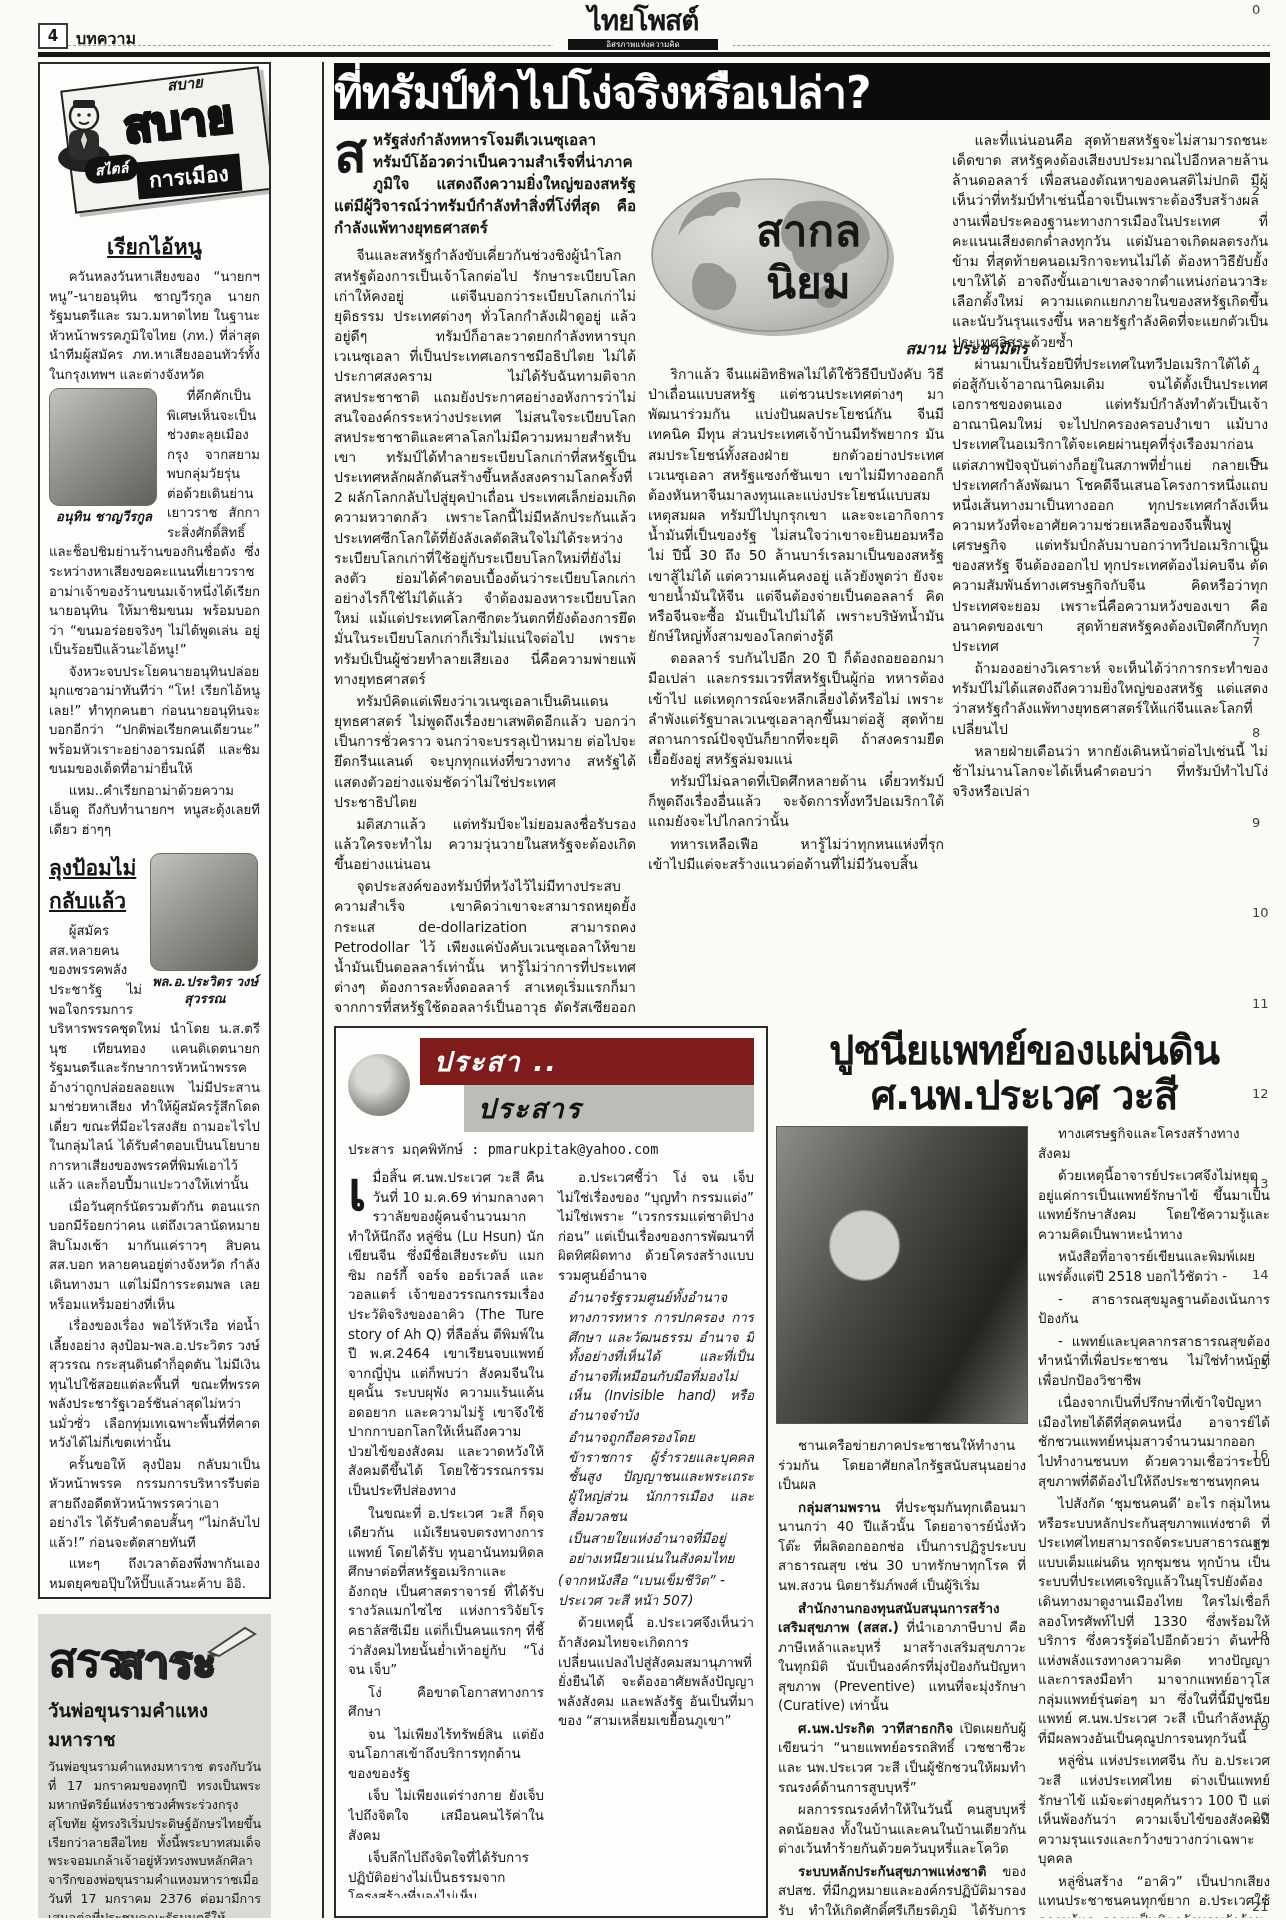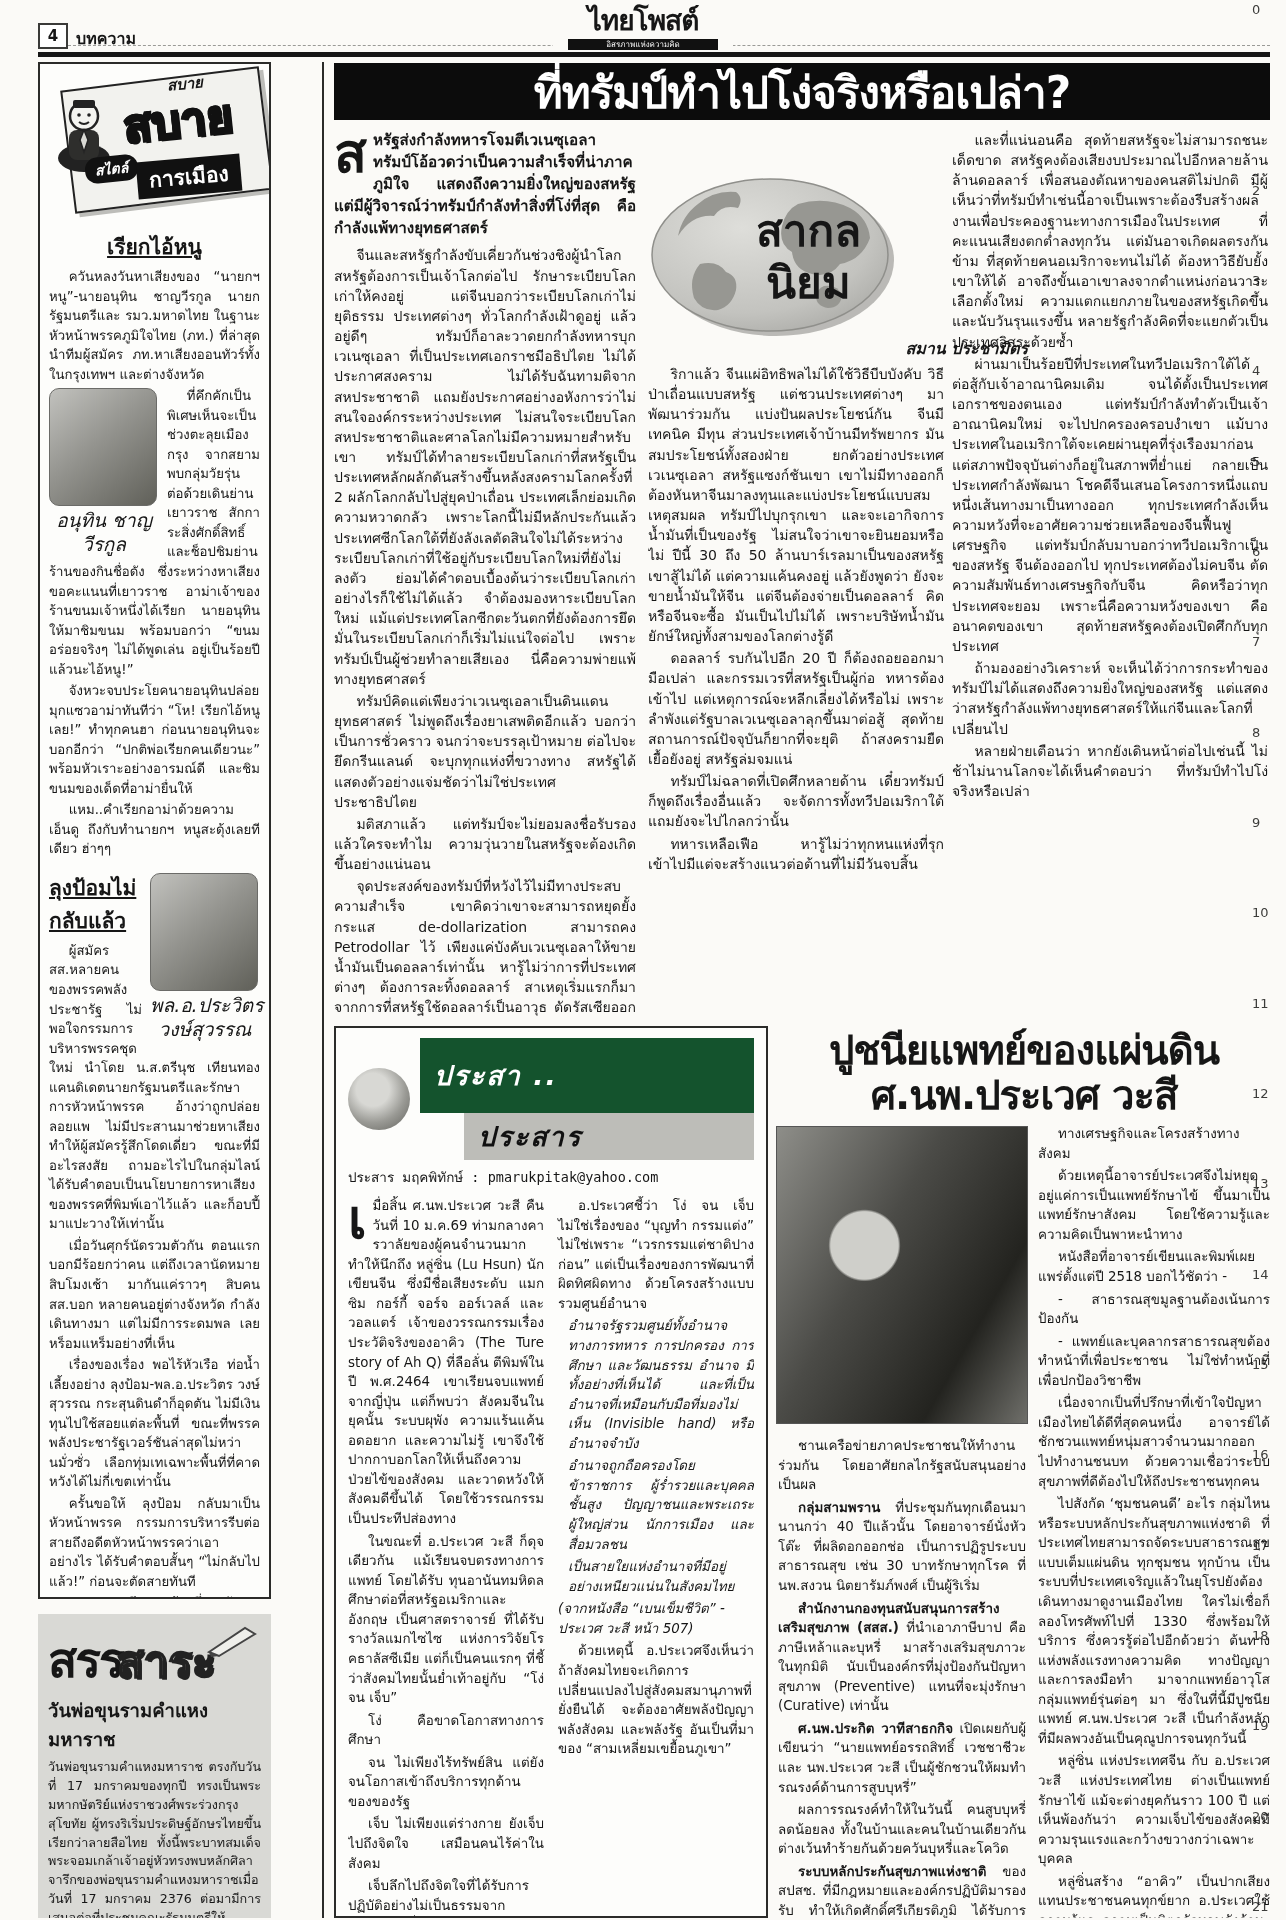--- a/index.html
+++ b/index.html
@@ -33,55 +33,55 @@
   .sb-pol{position:absolute;left:88px;top:88px;background:#111;color:#fff;font-weight:800;font-size:21px;
           padding:2px 12px;transform:rotate(-5deg);}
   .sb-man{position:absolute;left:6px;top:26px;}
   .sb-sec h2{font-size:21px;font-weight:900;text-align:center;margin:10px 0 4px;text-decoration:underline;}
   .sb-sec p{font-size:13.2px;line-height:1.48;text-align:justify;margin:0 0 2px;text-indent:1.5em;}
   .ph-wrap{width:110px;}
   .ph-wrap.left{float:left;margin:2px 8px 2px 0;}
   .ph-wrap.right{float:right;margin:2px 0 2px 8px;}
   .sb-photo{width:106px;height:116px;border:1px solid #6b6b68;border-radius:10px;
             background:linear-gradient(140deg,#c2c2be 0%,#94948f 45%,#606059 100%);}
-  .sb-cap{font-size:19px;font-weight:normal;font-style:italic;text-align:center;line-height:1.25;margin-top:3px;}
+  .sb-cap{font-size:13px;font-weight:bold;font-style:italic;text-align:center;line-height:1.25;margin-top:3px;}
   .clear{clear:both;}
   
   .sansara{position:absolute;left:38px;top:1614px;width:233px;height:304px;background:#d9d9d5;
            padding:8px 10px;box-sizing:border-box;overflow:hidden;}
   .ss-logo{position:relative;height:66px;}
   .ss-b{font-size:48px;font-weight:900;letter-spacing:-2px;}
   .ss-o{font-size:44px;font-weight:900;color:#f2f2ee;margin-left:-6px;
         -webkit-text-stroke:2px #222;text-shadow:2px 2px 0 #222;}
   .ss-pencil{position:absolute;right:0;top:0;}
   .sansara h3{font-size:18.5px;font-weight:900;margin:8px 0 4px;}
   .sansara p{font-size:12.6px;line-height:1.5;text-align:justify;margin:0;}
   
   .banner{position:absolute;left:334px;top:63px;width:936px;height:57px;background:#0c0c0c;
-          color:#fff;display:flex;align-items:center;justify-content:center;}
+          color:#fff;display:flex;align-items:center;}
   .banner h1{margin:0;font-size:44px;font-weight:900;letter-spacing:-1px;}
   .globe{position:absolute;left:648px;top:176px;width:250px;height:162px;}
   .globe-byline{position:absolute;left:780px;top:336px;width:248px;text-align:right;
                 font-size:16px;font-weight:bold;font-style:italic;}
   .a-col{position:absolute;font-size:14px;line-height:1.44;text-align:justify;overflow:hidden;}
   .a-col p{margin:0 0 2px;text-indent:1.6em;}
   .a-col p.lead{font-weight:bold;font-size:15.2px;text-indent:0;margin-bottom:6px;}
   .dropcap{float:left;font-size:54px;line-height:44px;font-weight:900;padding:2px 6px 0 0;}
   .col1{left:334px;top:130px;width:302px;height:888px;}
   .col2{left:648px;top:364px;width:296px;height:652px;}
   .col3{left:952px;top:130px;width:316px;height:888px;}
   
   .prasan{position:absolute;left:334px;top:1026px;width:434px;height:892px;border:2px solid #2b2b29;
           background:#fdfdfb;padding:10px 12px;box-sizing:border-box;overflow:hidden;}
   .pr-head{display:flex;align-items:center;gap:10px;}
   .pr-photo{width:62px;height:62px;border-radius:50%;flex:0 0 62px;
             background:radial-gradient(circle at 40% 35%,#d8d8d4 0 30%,#9a9a95 60%,#5e5e59 100%);}
   .pr-logo{flex:1;}
-  .pr-l1{background:#14532d;color:#fff;font-style:italic;font-weight:800;font-size:27px;
-         padding:16px 14px;letter-spacing:2px;}
+  .pr-l1{background:#7f1d1d;color:#fff;font-style:italic;font-weight:800;font-size:27px;
+         padding:2px 14px;letter-spacing:2px;}
   .pr-l2{background:#bdbdb8;color:#111;font-style:italic;font-weight:800;font-size:27px;
          padding:2px 14px;letter-spacing:2px;margin-left:44px;}
   .pr-byline{font-family:"DejaVu Sans Mono","Liberation Mono",monospace;font-size:13.5px;margin:6px 0 8px;}
   .pr-cols{display:flex;gap:14px;height:730px;overflow:hidden;}
   .pr-col{flex:1;font-size:13.4px;line-height:1.46;text-align:justify;}
   .pr-col p{margin:0 0 3px;text-indent:1.5em;}
   .pr-col p.pr-lead{text-indent:0;}
   .pr-col p.q{font-style:italic;text-indent:0;margin-left:10px;}
   .pr-col p.q-src{font-style:italic;text-align:left;text-indent:0;}
   

